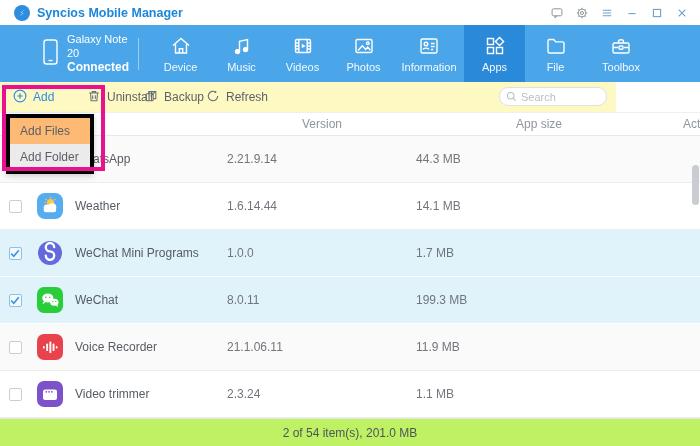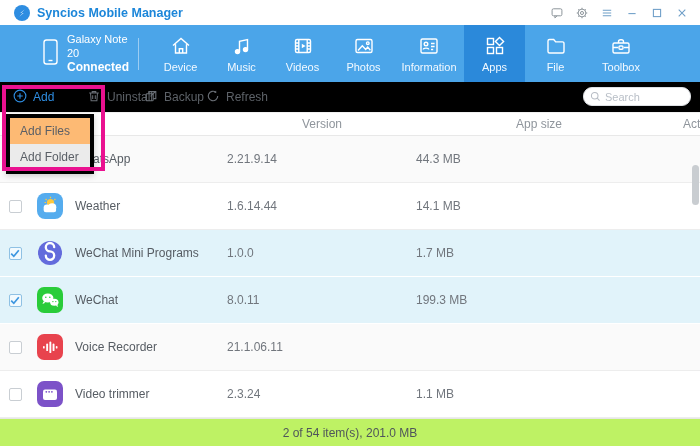--- a/index.html
+++ b/index.html
@@ -21,21 +21,21 @@
   .device-status{font-size:12px;font-weight:bold;line-height:15px;}
   .nav-divider{width:1px;height:32px;background:rgba(255,255,255,.45);align-self:center;margin-right:11px;flex:0 0 auto;}
   .tabs{display:flex;align-items:stretch;}
   .tab{width:61px;display:flex;flex-direction:column;align-items:center;justify-content:center;cursor:pointer;color:#fff;}
   .tab.wide{width:70px;}
   .tab.active{background:#2b89da;}
   .tab-icon{height:24px;display:flex;align-items:center;justify-content:center;}
   .tab-label{font-size:11px;margin-top:3px;color:#f2f9ff;}
 
   
-  .toolbar{position:absolute;left:0;top:82px;width:700px;height:30px;background:#000000;text-decoration:underline;}
+  .toolbar{position:absolute;left:0;top:82px;width:616px;height:30px;background:#fef9c3;text-decoration:underline;}
   .tool-btn{position:absolute;top:0;height:30px;display:flex;align-items:center;gap:6px;font-size:12px;color:#5d6268;cursor:pointer;}
   .tool-btn.add{left:13px;color:#2e8de1;}
   .tool-btn.uninstall{left:87px;}
   .tool-btn.backup{left:144px;}
   .tool-btn.refresh{left:206px;}
   .searchbox{position:absolute;right:9px;top:5px;width:108px;height:19px;border:1px solid #dde0e4;border-radius:9px;display:flex;align-items:center;background:#fff;}
   .searchbox input{border:none;outline:none;width:80px;font-size:11px;color:#666;padding:0;background:transparent;}
   .searchbox input::placeholder{color:#b9bfc7;}
   .search-icon{margin:0 4px 0 6px;display:flex;}
 
@@ -354,20 +354,21 @@
               <rect x="6" y="12" width="1.7" height="2.6" rx=".85"></rect>
               <rect x="9.2" y="9.5" width="1.9" height="7.6" rx=".95"></rect>
               <rect x="12.4" y="7.5" width="1.9" height="11.6" rx=".95"></rect>
               <rect x="15.6" y="9.5" width="1.9" height="7.6" rx=".95"></rect>
               <rect x="18.8" y="12" width="1.7" height="2.6" rx=".85"></rect>
             </g>
           </svg>
         </span>
     <span class="cell-name">Voice Recorder</span>
     <span class="cell-dim">21.1.06.11</span>
+    <span class="cell-dim">11.9 MB</span>
     <span></span>
   </div>
       <div class="row grid-cols">
     <span class="checkbox"></span>
     <span class="app-icon">
           <svg width="26" height="26" viewBox="0 0 26 26">
             <rect width="26" height="26" rx="7" fill="#7c52c8"></rect>
             <rect x="6" y="8.5" width="14" height="10.5" rx="2" fill="#fff"></rect>
             <g fill="#7c52c8">
               <circle cx="9.3" cy="10.8" r=".9"></circle>

